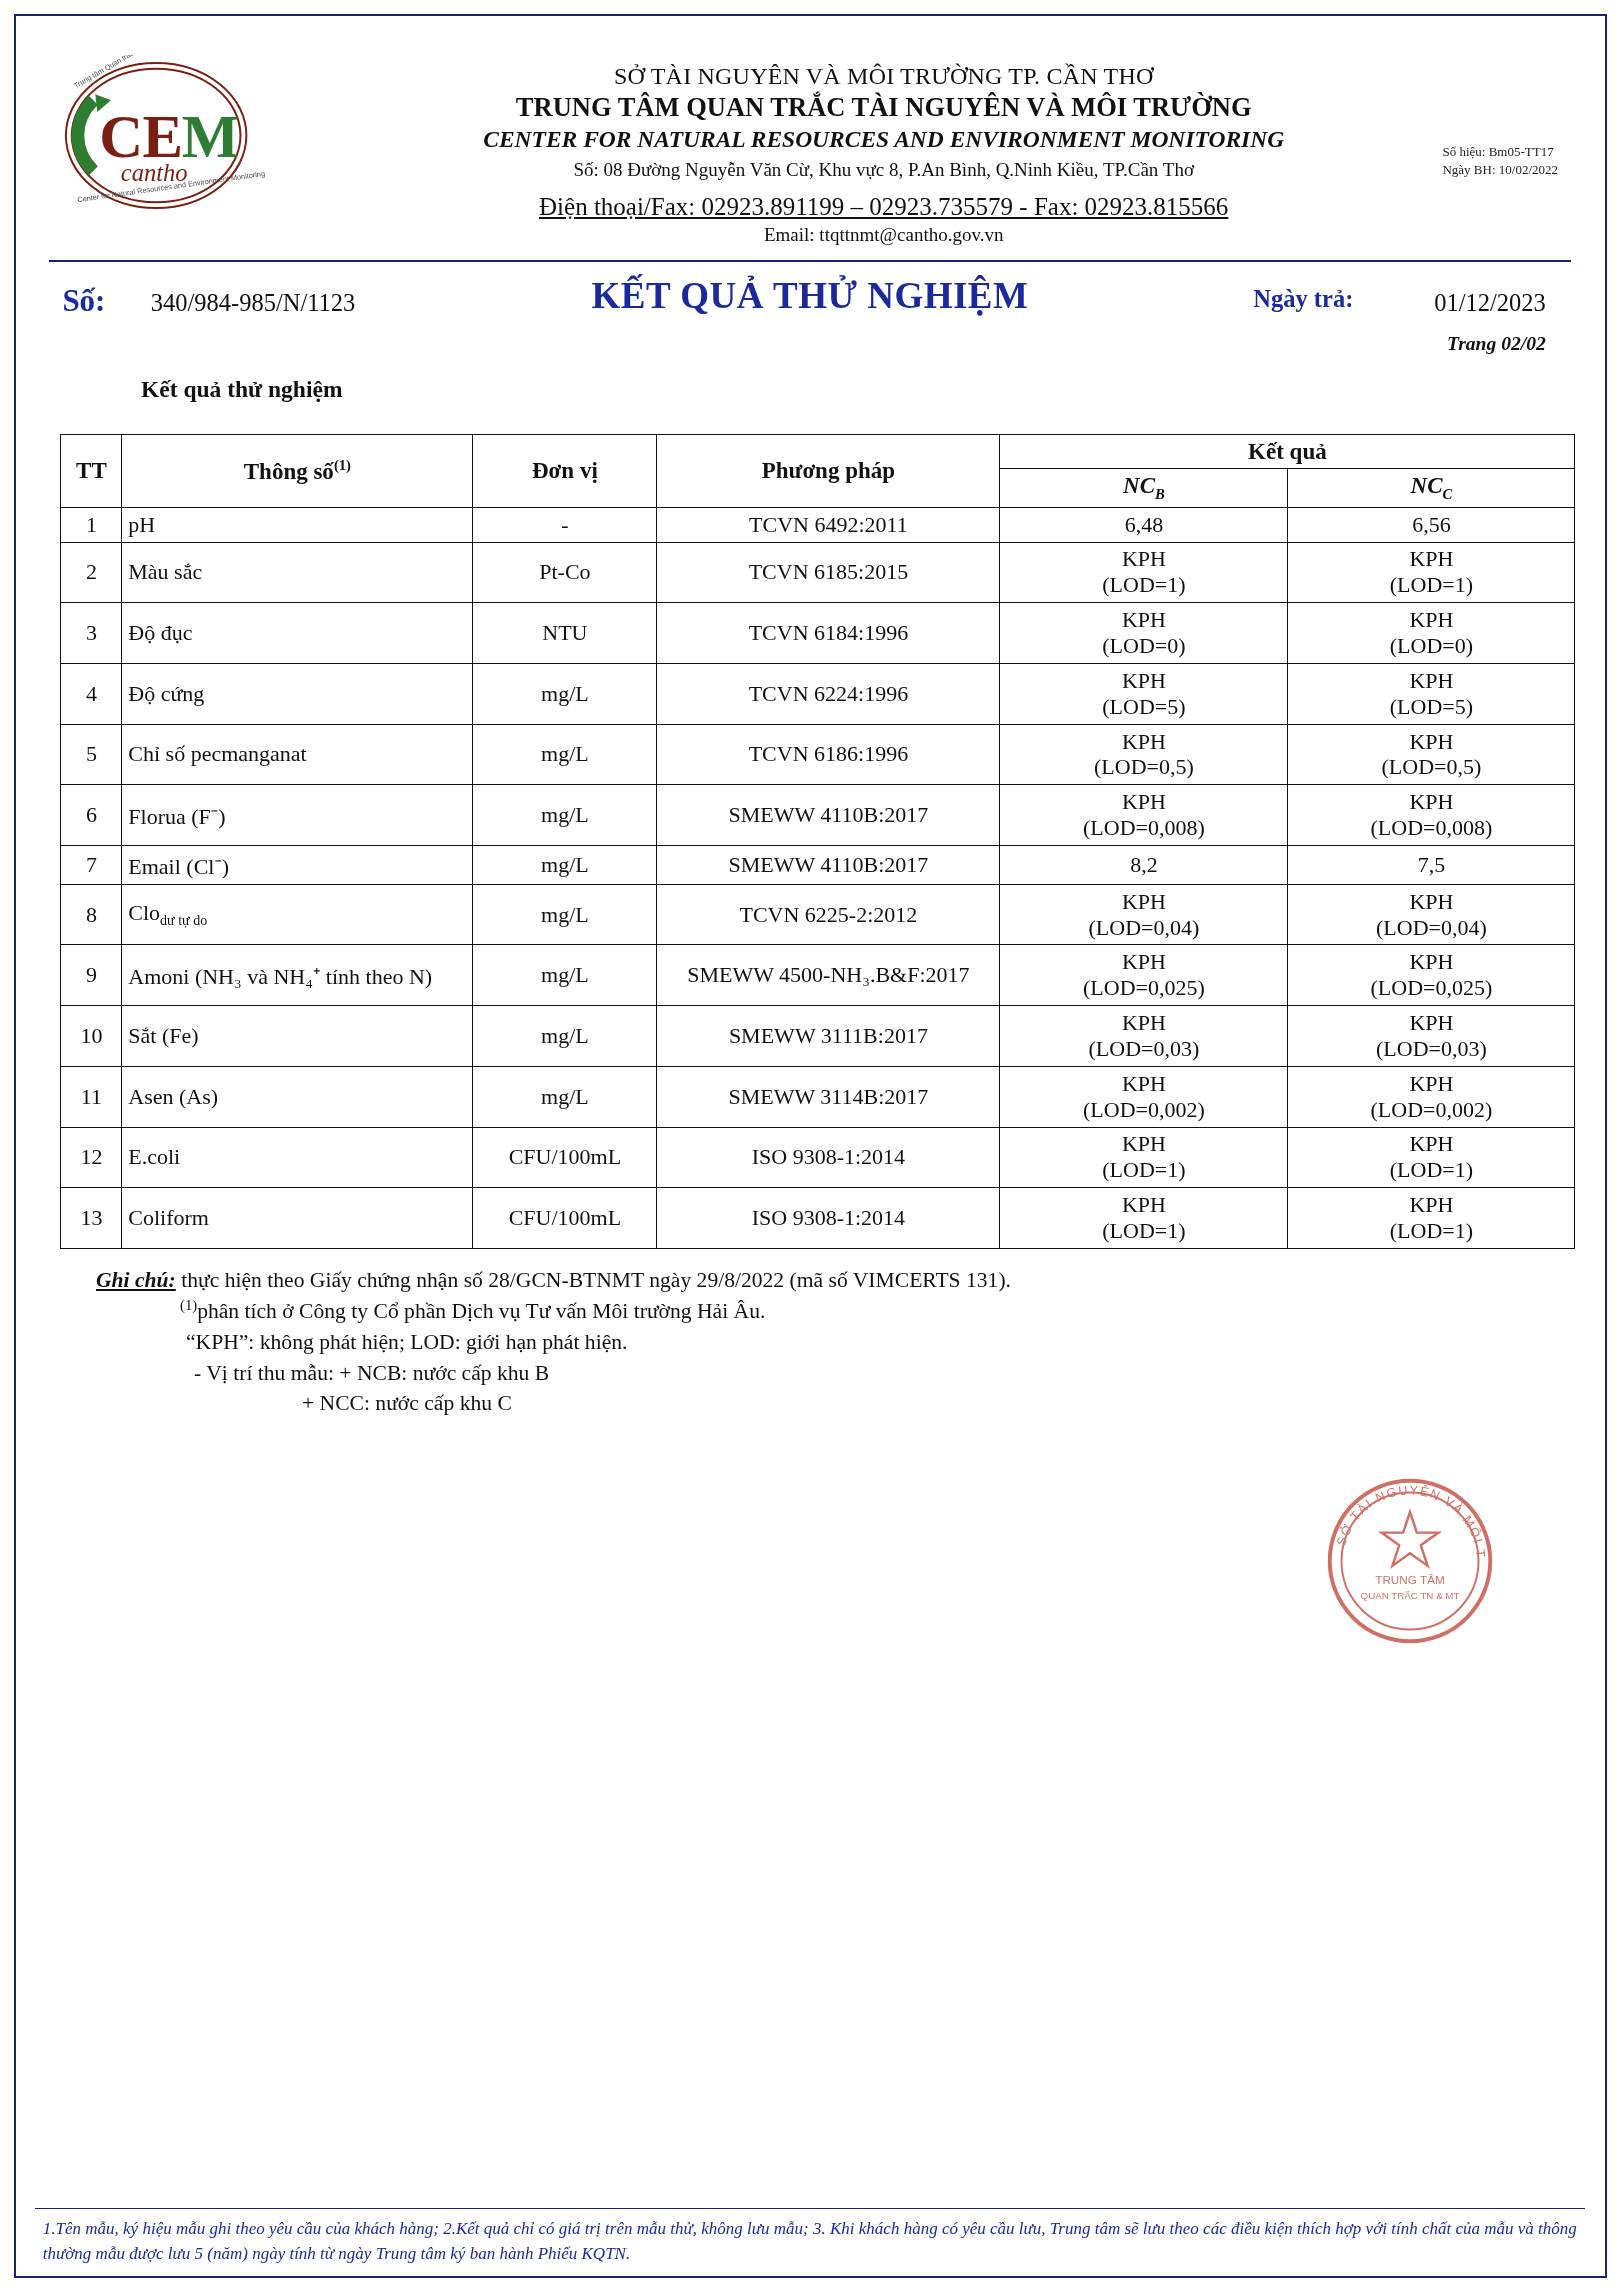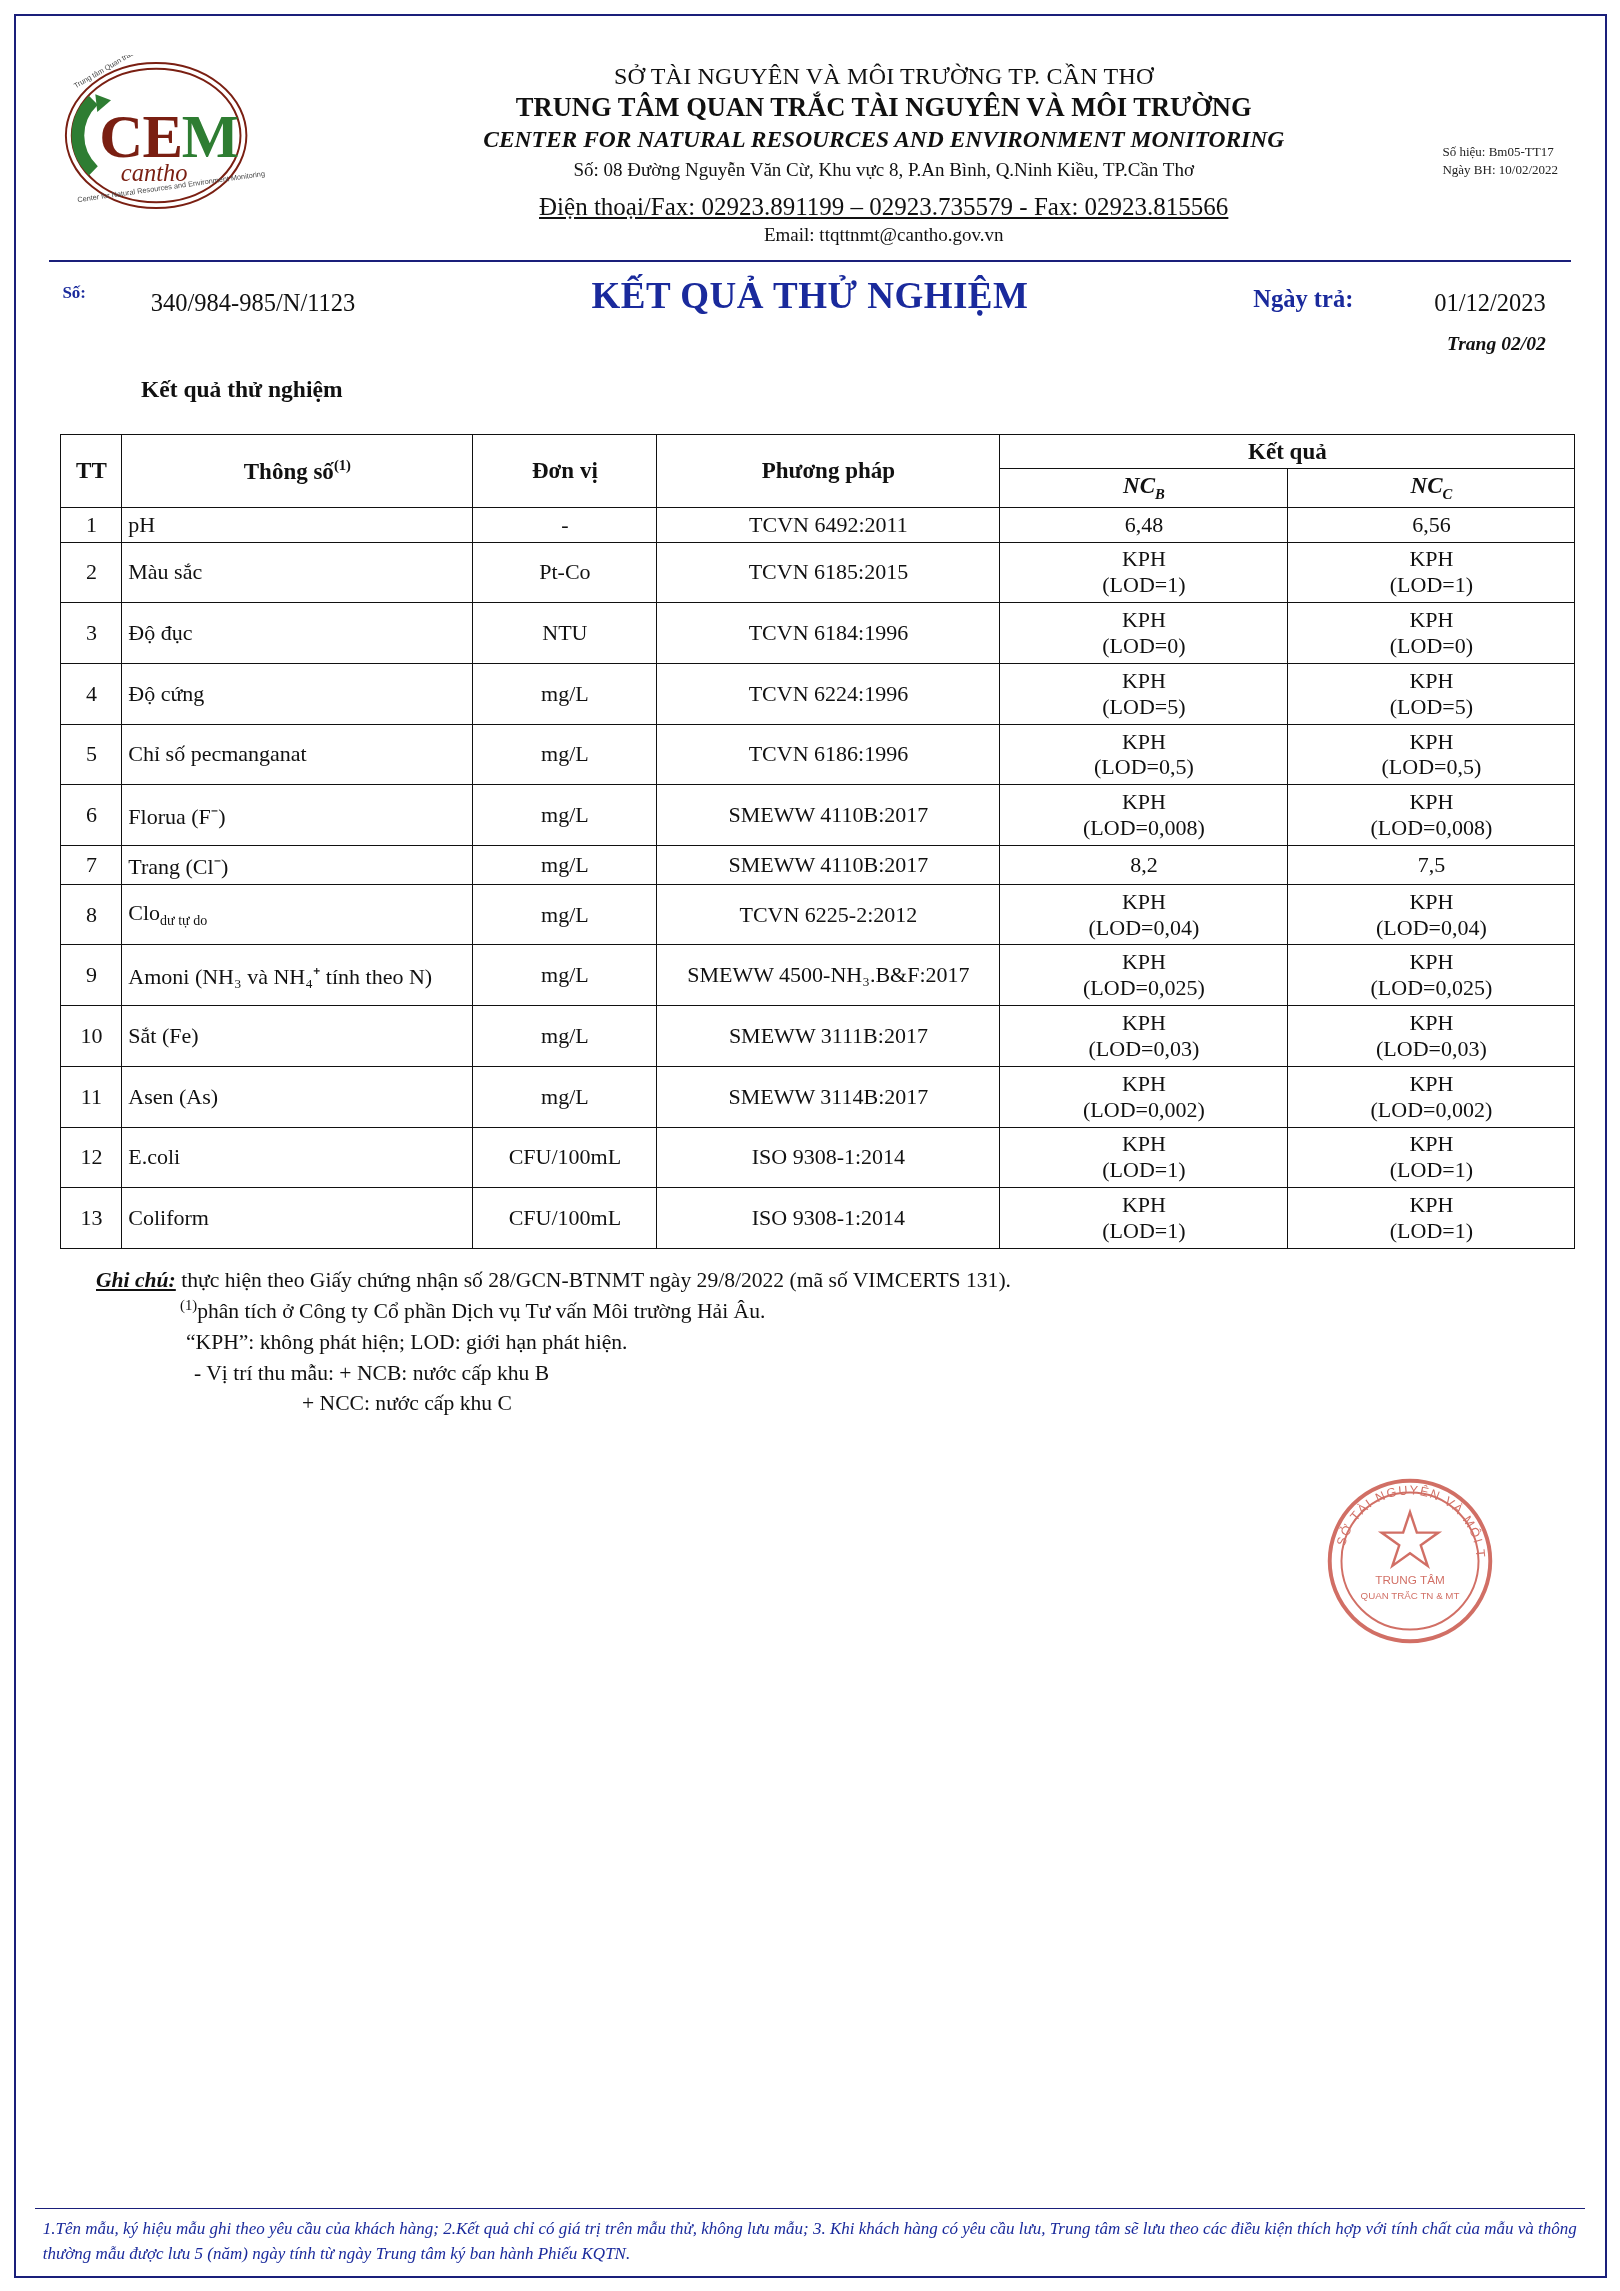--- a/index.html
+++ b/index.html
@@ -101,21 +101,21 @@
   
   .title-row {
     position: relative;
     height: 106px;
     margin: 0 15.7px;
   }
   .so-label {
     position: absolute;
     left: 13.7px;
     top: 21.6px;
-    font-size: 17px;
+    font-size: 31px;
     font-weight: bold;
     color: #1a2a9c;
   }
   .so-value {
     position: absolute;
     left: 102px;
     top: 27.4px;
     font-size: 24.5px;
     color: #111;
   }
@@ -356,21 +356,21 @@
         <tr>
           <td class="c">6</td>
           <td class="l">Florua (F⁻)</td>
           <td class="c">mg/L</td>
           <td class="c">SMEWW 4110B:2017</td>
           <td class="c kph"><span>KPH</span><br><span>(LOD=0,008)</span></td>
           <td class="c kph"><span>KPH</span><br><span>(LOD=0,008)</span></td>
         </tr>
         <tr>
           <td class="c">7</td>
-          <td class="l">Trang (Cl⁻)</td>
+          <td class="l">Email (Cl⁻)</td>
           <td class="c">mg/L</td>
           <td class="c">SMEWW 4110B:2017</td>
           <td class="c kph"><span>8,2</span></td>
           <td class="c kph"><span>7,5</span></td>
         </tr>
         <tr>
           <td class="c">8</td>
           <td class="l"><span>Clo</span><span class="sub tiny-italic">dư tự do</span></td>
           <td class="c">mg/L</td>
           <td class="c">TCVN 6225-2:2012</td>

